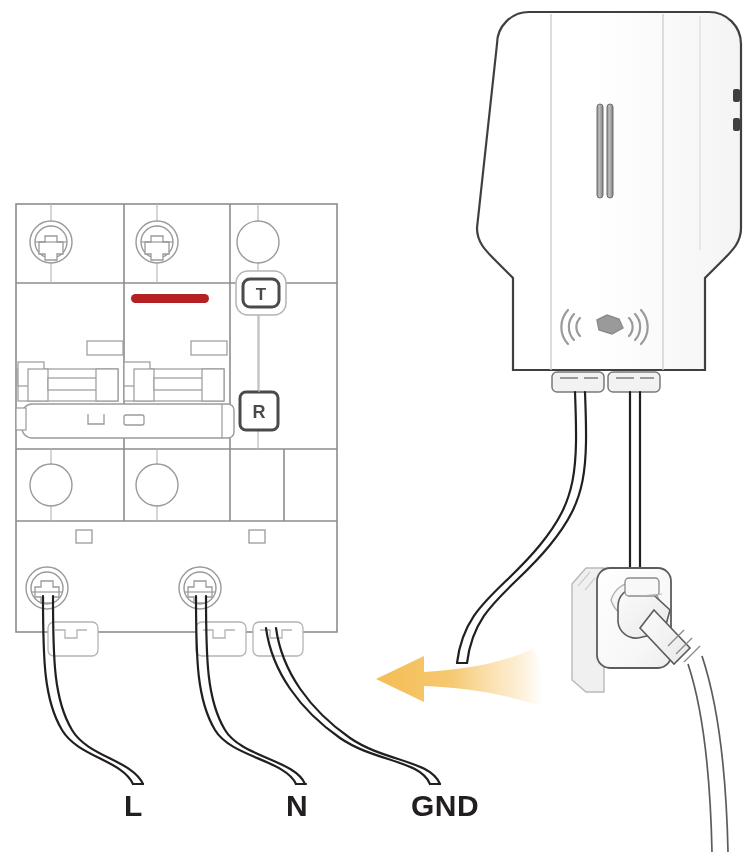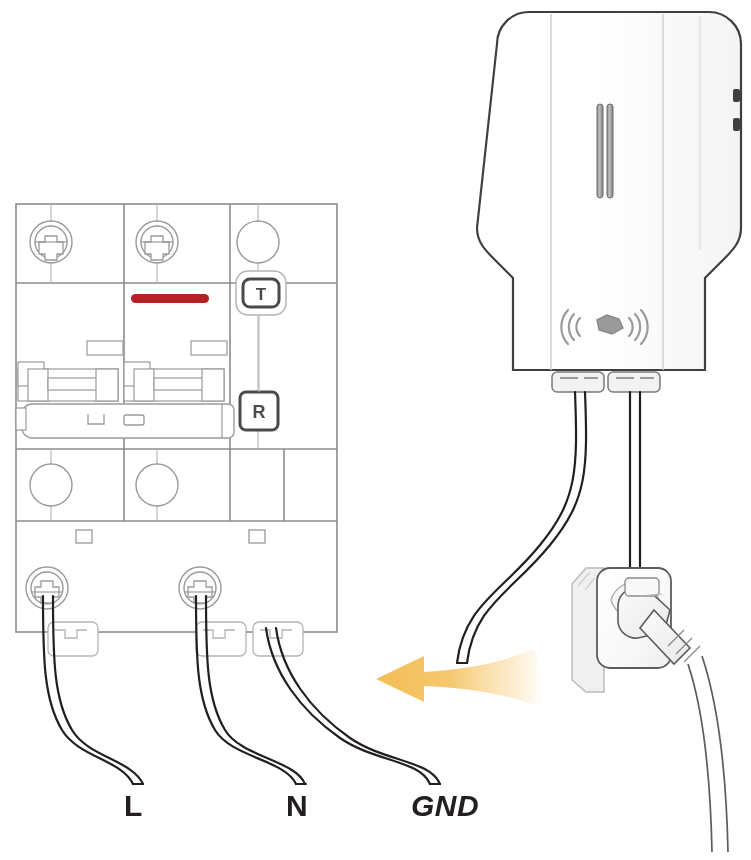--- a/index.html
+++ b/index.html
@@ -28,21 +28,21 @@
     font-family: "Liberation Sans", sans-serif;
     font-size: 30px;
     font-weight: 700;
     color: #231f20;
     letter-spacing: 0.5px;
     white-space: nowrap;
     user-select: none;
   }
   .lbl-l  { left: 124px; top: 789px; }
   .lbl-n  { left: 286px; top: 789px; }
-  .lbl-gnd{ left: 411px; top: 789px; font-style: italic; }
+  .lbl-gnd{ left: 411px; top: 789px; }
 </style>
 </head>
 <body>
 
 <div id="canvas">
 
   <svg width="751" height="860" viewBox="0 0 751 860" xmlns="http://www.w3.org/2000/svg">
 
     <defs>
       <linearGradient id="arrowGrad" x1="1" y1="0" x2="0" y2="0">

